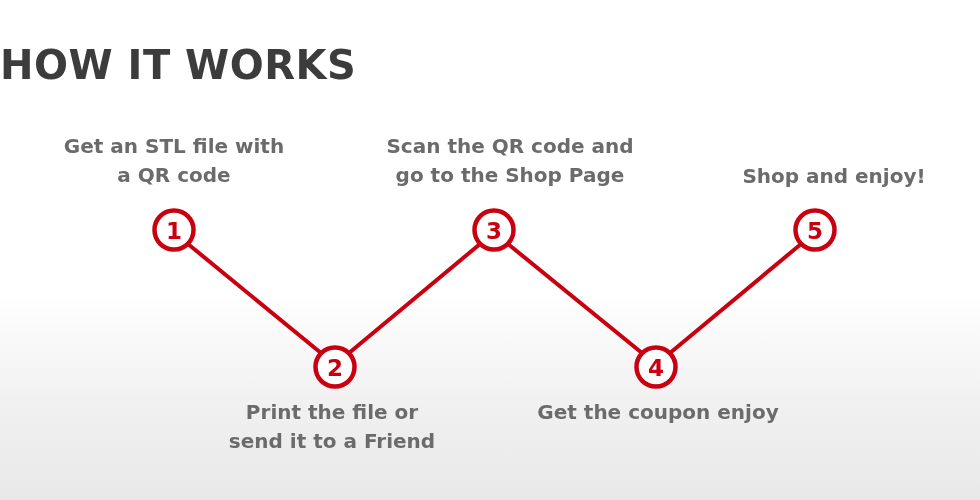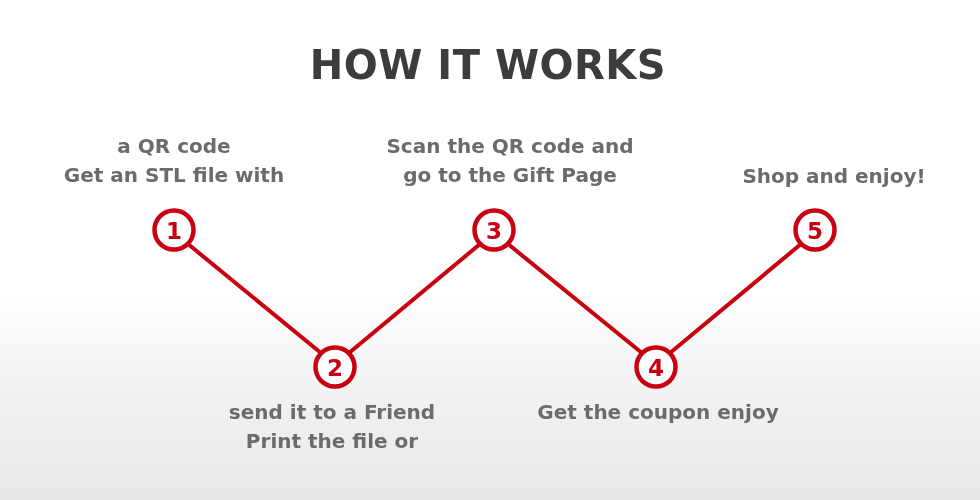--- a/index.html
+++ b/index.html
@@ -12,21 +12,21 @@
       position: relative;
       overflow: hidden;
       font-family: "DejaVu Sans", sans-serif;
       background: linear-gradient(to bottom, #ffffff 0%, #ffffff 58%, #f2f1f1 80%, #e9e8e8 100%);
     }
     .title {
       position: absolute;
       left: 0;
       top: 40px;
       width: 976px;
-      text-align: center;
+      text-align: left;
       font-family: "DejaVu Sans", sans-serif;
       font-weight: bold;
       font-size: 40px;
       letter-spacing: 0.5px;
       color: #3c3c3c;
       line-height: 50px;
     }
     .step-label {
       position: absolute;
       text-align: center;
@@ -80,32 +80,32 @@
     <circle cx="656" cy="367" r="19.5" fill="#ffffff" stroke="#c8000f" stroke-width="4.5"></circle>
     <text class="num" x="656" y="375.5" text-anchor="middle">4</text>
   </g>
   <g>
     <circle cx="815" cy="230" r="19.5" fill="#ffffff" stroke="#c8000f" stroke-width="4.5"></circle>
     <text class="num" x="815" y="238.5" text-anchor="middle">5</text>
   </g>
 </svg>
 
 <div class="step-label" style="left:174px; top:132px;">
+  <span>Get an STL file with</span>
   <span>a QR code</span>
-  <span>Get an STL file with</span>
 </div>
 
 <div class="step-label" style="left:332px; top:398px;">
+  <span>Print the file or</span>
   <span>send it to a Friend</span>
-  <span>Print the file or</span>
 </div>
 
 <div class="step-label" style="left:510px; top:132px;">
   <span>Scan the QR code and</span>
-  <span>go to the Gift Page</span>
+  <span>go to the Shop Page</span>
 </div>
 
 <div class="step-label" style="left:658px; top:398px;">
   <span>Get the coupon enjoy</span>
 </div>
 
 <div class="step-label" style="left:834px; top:162px;">
   <span>Shop and enjoy!</span>
 </div>
 

